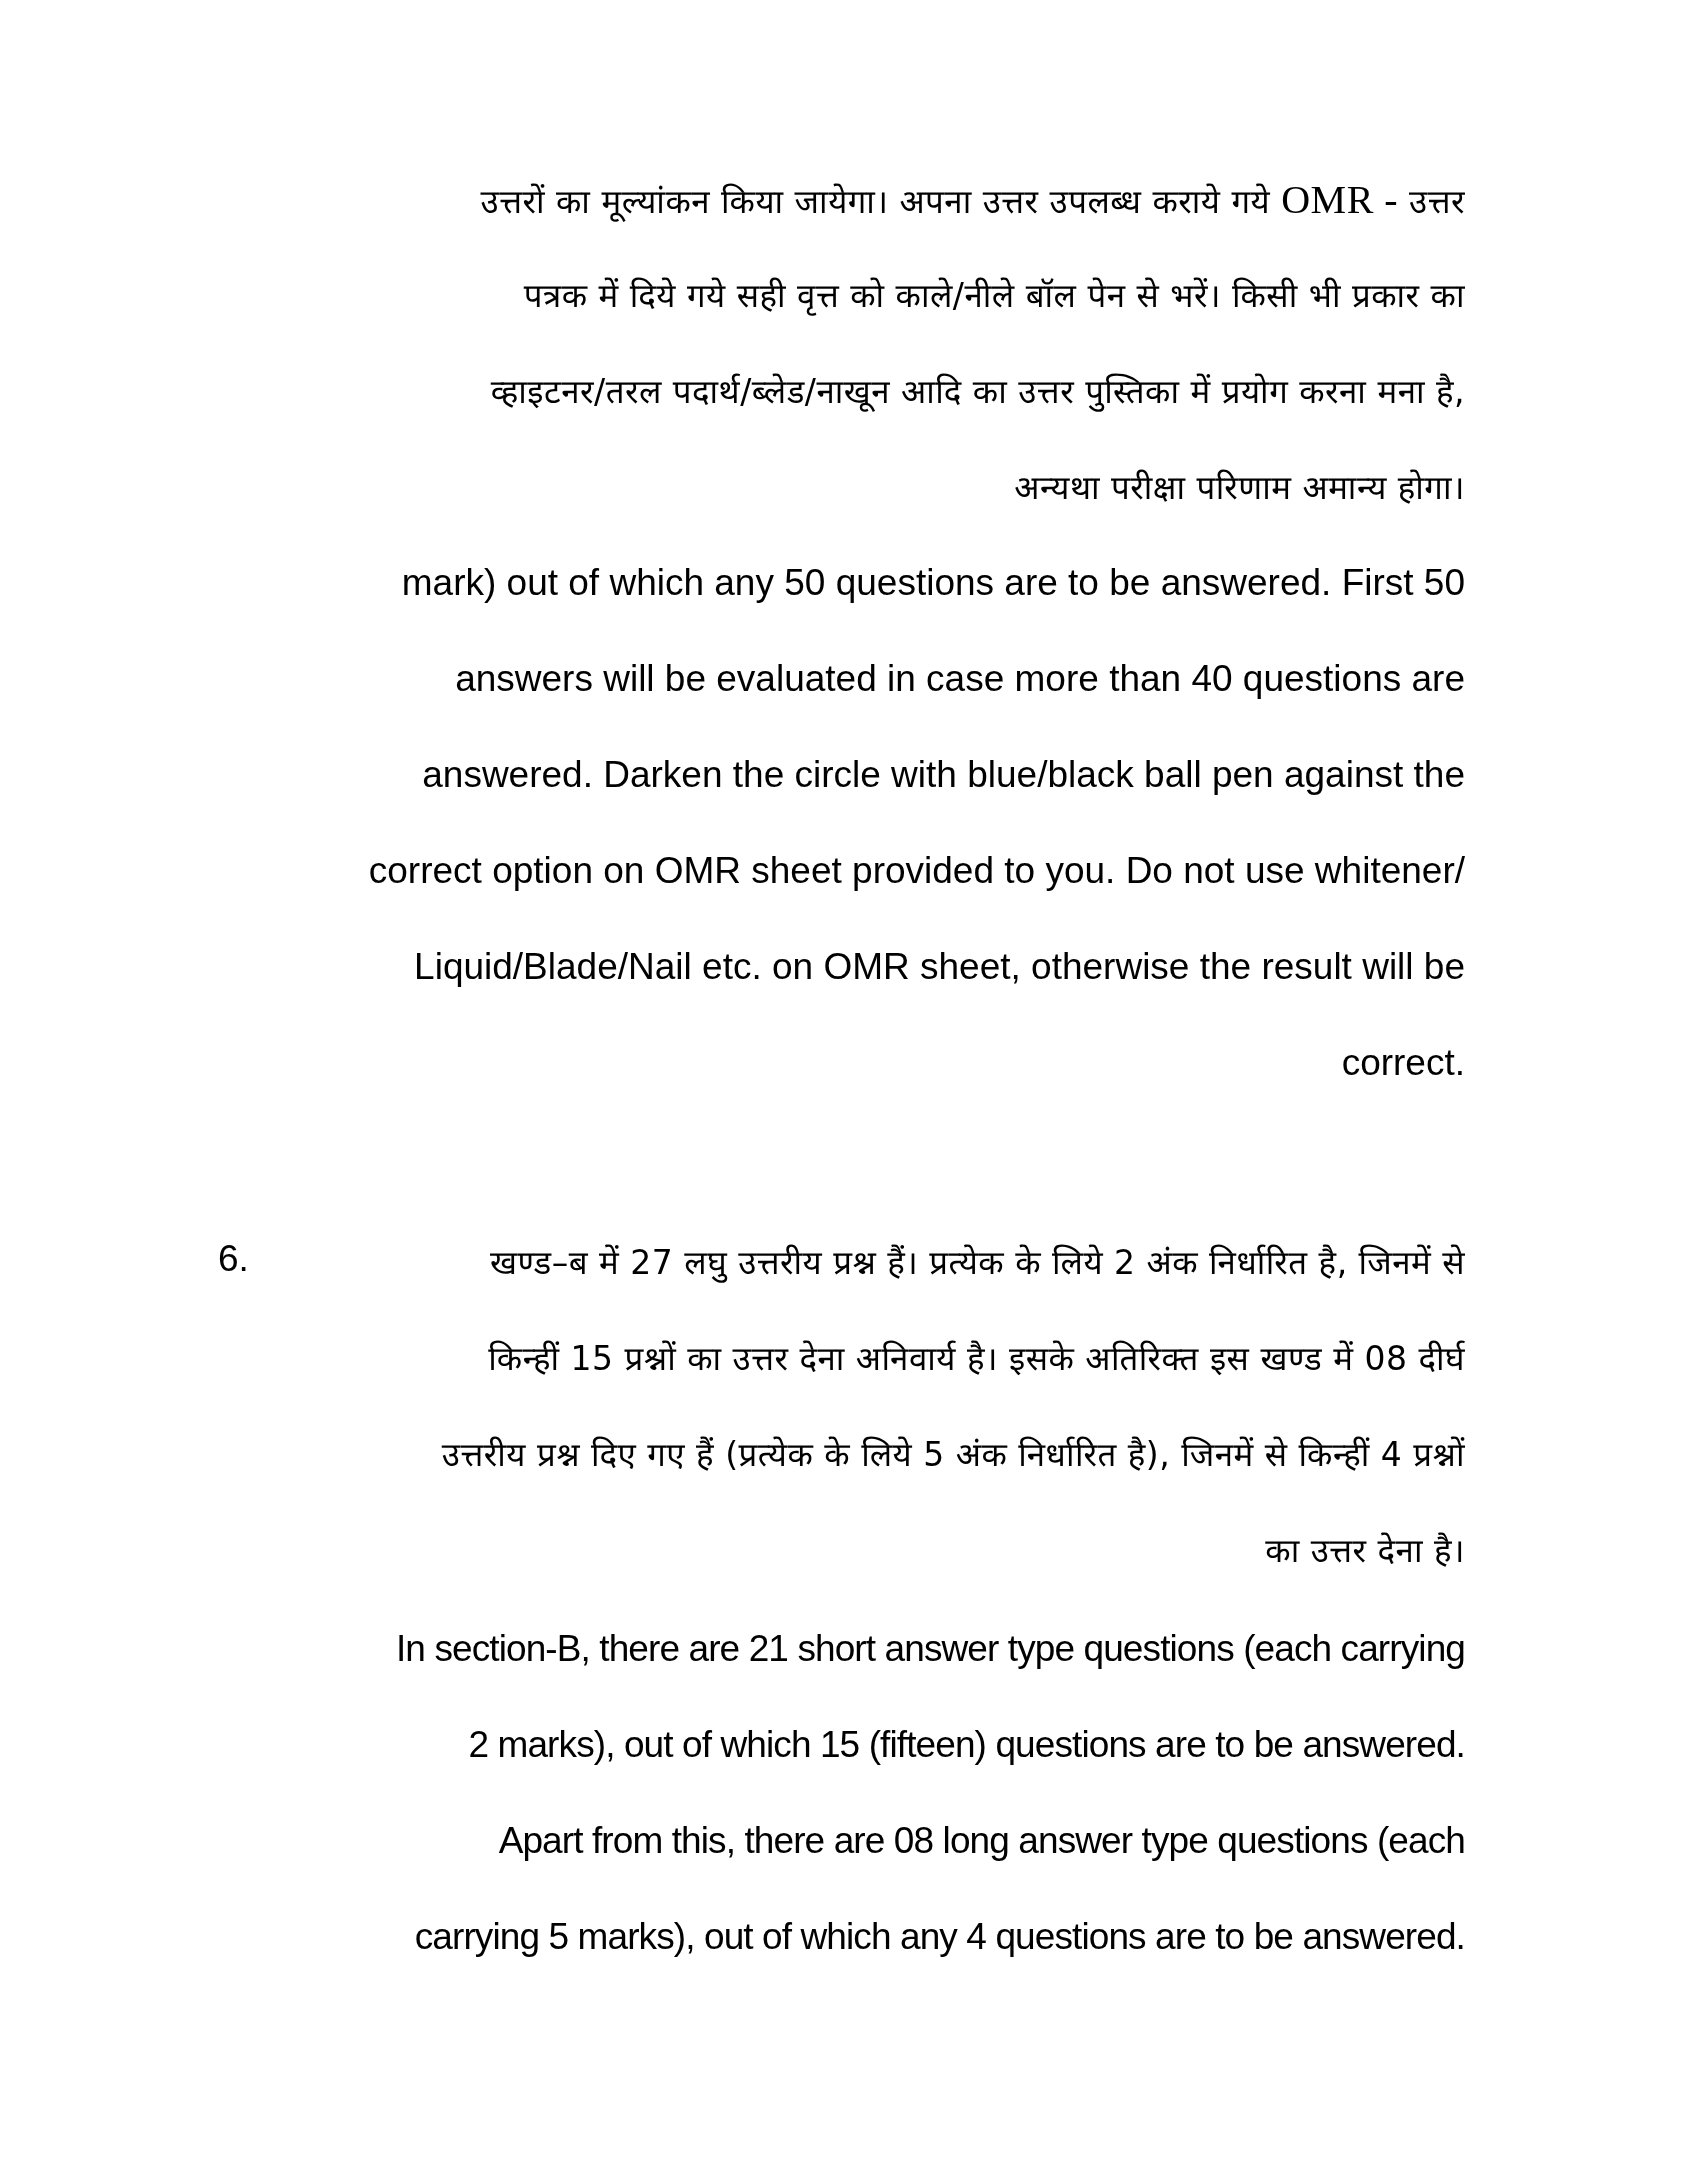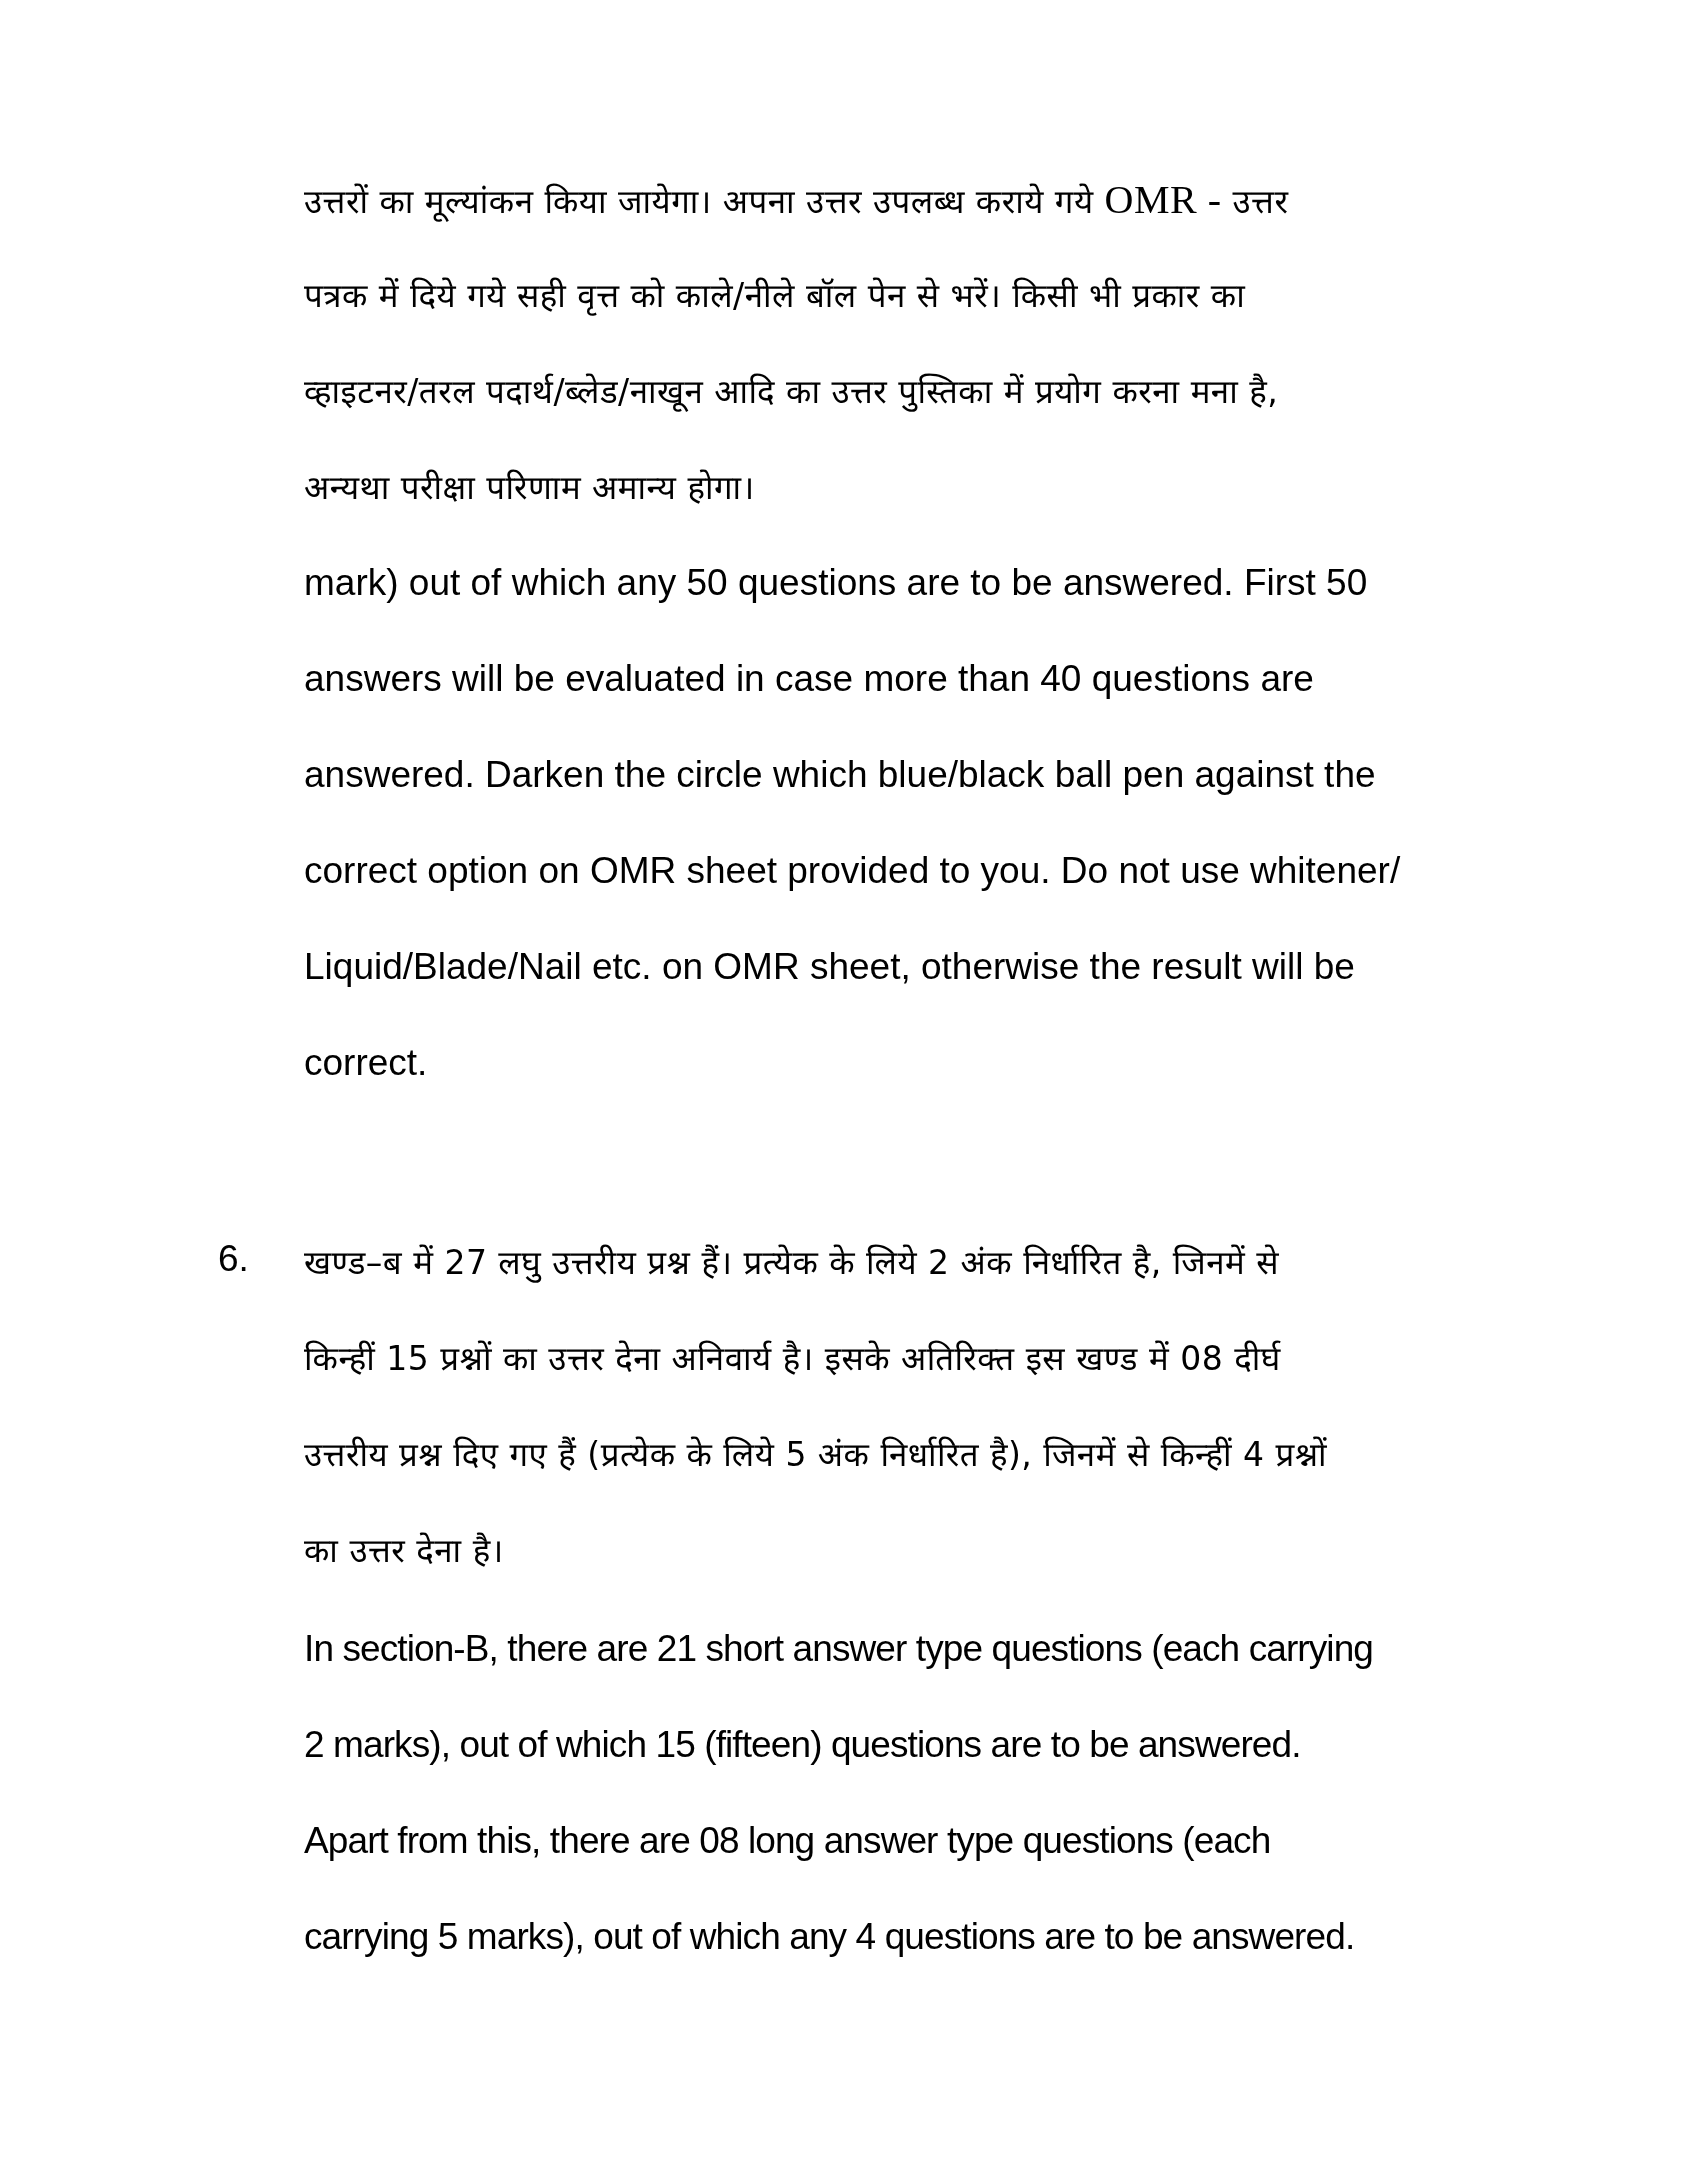--- a/index.html
+++ b/index.html
@@ -1,18 +1,18 @@
 <!DOCTYPE html>
 <html><head>
 <meta charset="utf-8">
 <style>
   html, body { margin:0; padding:0; }
   body { width:1683px; height:2178px; background:#ffffff; position:relative; overflow:hidden; color:#000; }
   .page { position:absolute; left:0; top:0; width:1683px; height:2178px; }
-  .block { position:absolute; left:304px; width:1148px; }
+  .block { position:absolute; left:317px; width:1148px;text-align:right; }
   .line { display:block; height:96px; line-height:96px; white-space:nowrap; }
   .hi { font-family:"DejaVu Sans", sans-serif; font-size:33px; letter-spacing:0.5px; }
   .en { font-family:"Liberation Sans", sans-serif; font-size:37px; }
   .en.cond { letter-spacing:-0.9px; }
   .serif { font-family:"Liberation Serif", serif; font-size:40px; }
   .num { position:absolute; left:218px; font-family:"Liberation Sans", sans-serif; font-size:37px; line-height:96px; }
 </style>
 </head>
 <body>
 
@@ -21,21 +21,21 @@
   <div class="block" style="top:152px;">
     <span class="line hi"><span>उत्तरों का मूल्यांकन किया जायेगा। अपना उत्तर उपलब्ध कराये गये </span><span class="serif">OMR -</span><span> उत्तर</span></span>
     <span class="line hi">पत्रक में दिये गये सही वृत्त को काले/नीले बॉल पेन से भरें। किसी भी प्रकार का</span>
     <span class="line hi">व्हाइटनर/तरल पदार्थ/ब्लेड/नाखून आदि का उत्तर पुस्तिका में प्रयोग करना मना है,</span>
     <span class="line hi">अन्यथा परीक्षा परिणाम अमान्य होगा।</span>
   </div>
 
   <div class="block" style="top:535px;">
     <span class="line en">mark) out of which any 50 questions are to be answered. First 50</span>
     <span class="line en">answers will be evaluated in case more than 40 questions are</span>
-    <span class="line en">answered. Darken the circle which blue/black ball pen against the</span>
+    <span class="line en">answered. Darken the circle with blue/black ball pen against the</span>
     <span class="line en">correct option on OMR sheet provided to you. Do not use whitener/</span>
     <span class="line en">Liquid/Blade/Nail etc. on OMR sheet, otherwise the result will be</span>
     <span class="line en">correct.</span>
   </div>
 
   <span class="num" style="top:1211px;">6.</span>
   <div class="block" style="top:1215px;">
     <span class="line hi">खण्ड–ब में 27 लघु उत्तरीय प्रश्न हैं। प्रत्येक के लिये 2 अंक निर्धारित है, जिनमें से</span>
     <span class="line hi">किन्हीं 15 प्रश्नों का उत्तर देना अनिवार्य है। इसके अतिरिक्त इस खण्ड में 08 दीर्घ</span>
     <span class="line hi">उत्तरीय प्रश्न दिए गए हैं (प्रत्येक के लिये 5 अंक निर्धारित है), जिनमें से किन्हीं 4 प्रश्नों</span>

